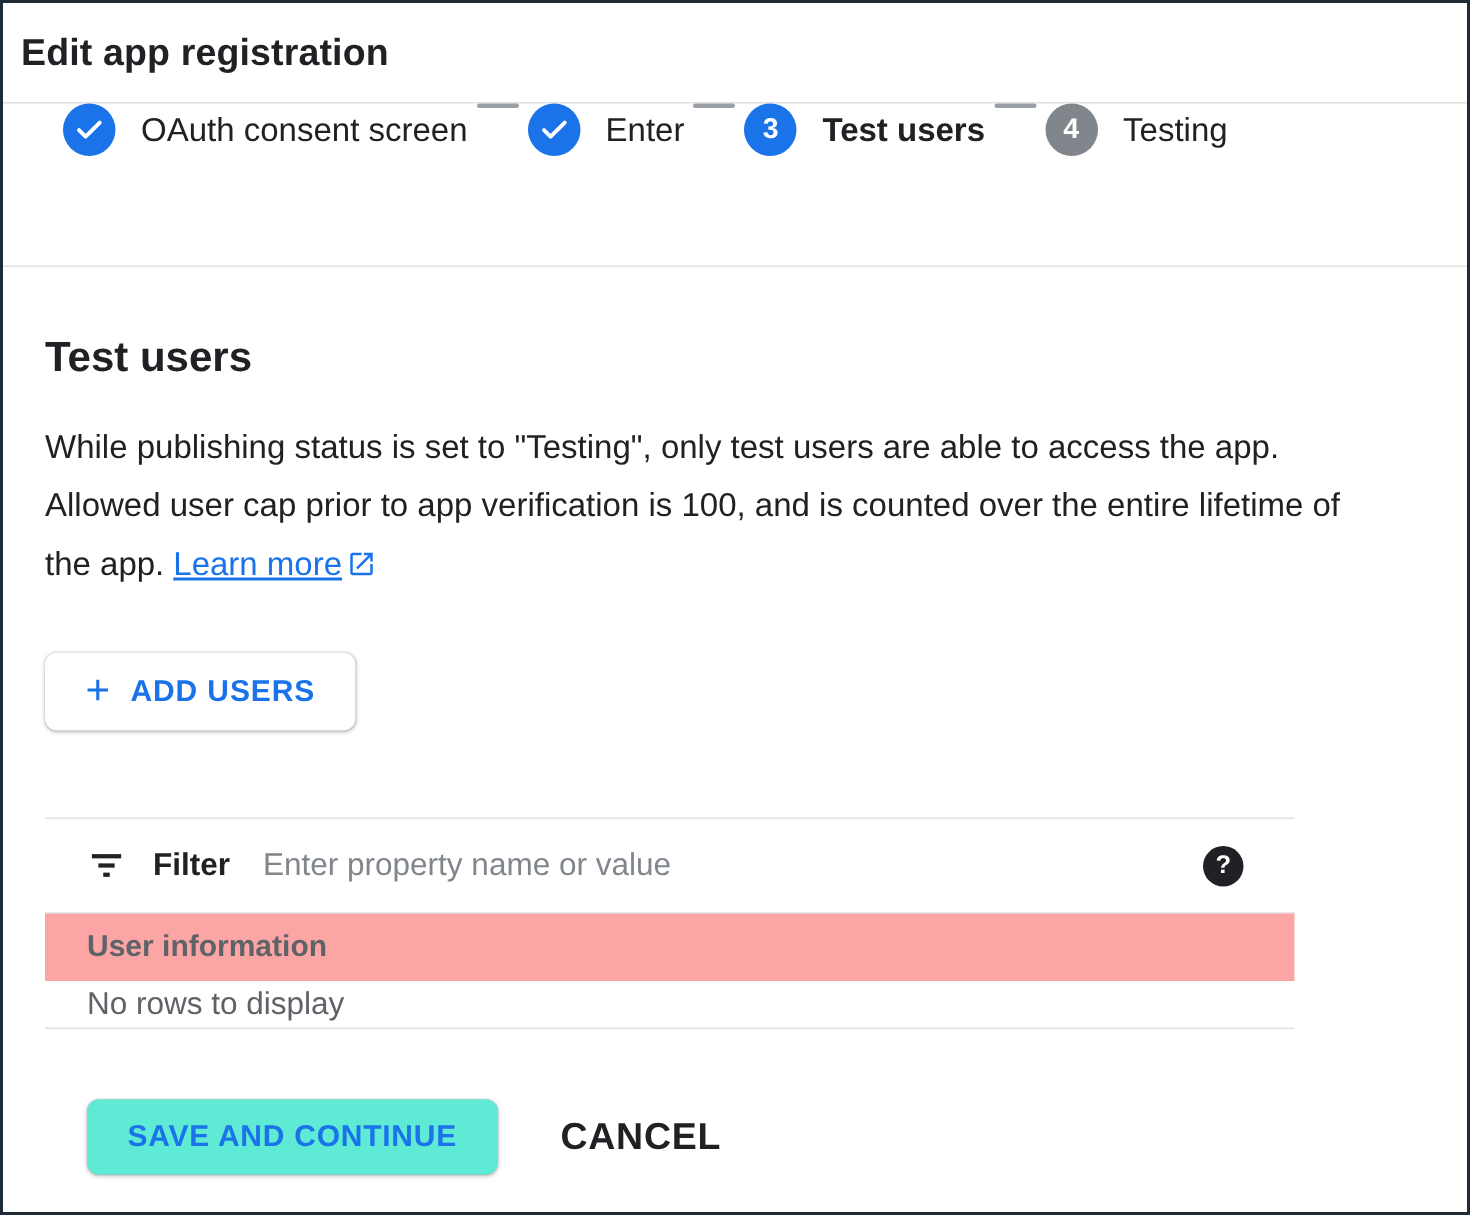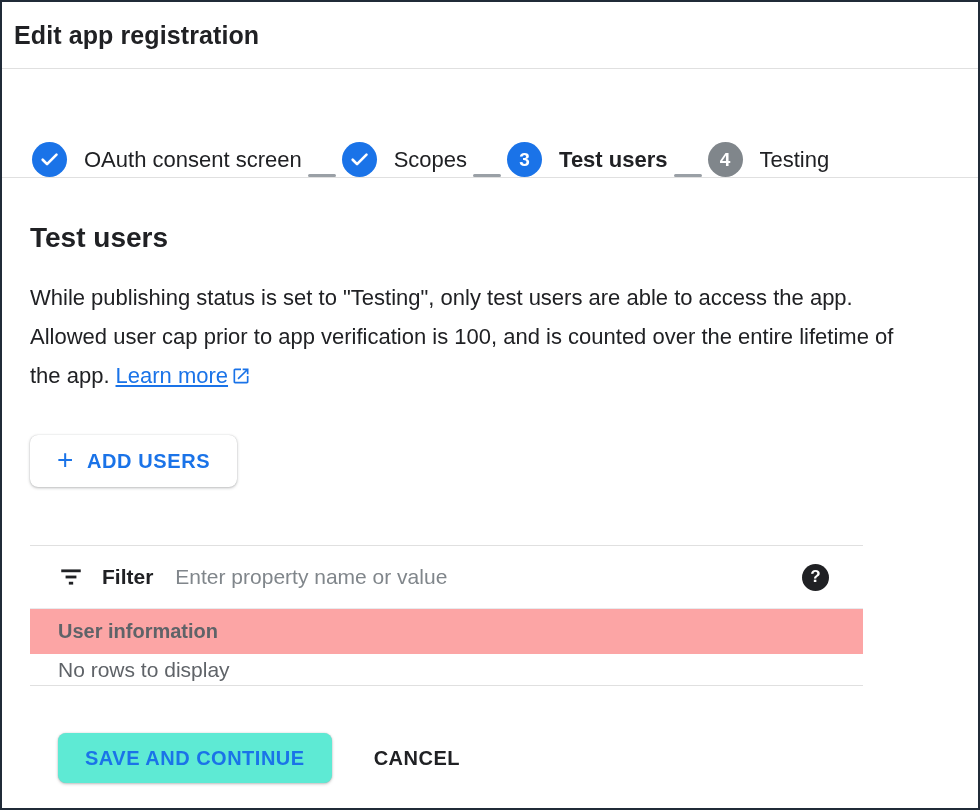--- a/index.html
+++ b/index.html
@@ -14,22 +14,22 @@
 
   
   .app-header {
     height:67px; display:flex; align-items:center;
     padding:0 12px; border-bottom:1px solid #e0e0e0;
   }
   .app-title { font-size:25px; font-weight:700; color:#202124; letter-spacing:.1px; }
 
   
   .stepper {
-    height:109px; display:flex; align-items:flex-end;
-    padding:0 30px; border-bottom:1px solid #e0e0e0; gap:6px;
+    height:109px; display:flex; align-items:flex-start;
+    padding:0 40px; border-bottom:1px solid #e0e0e0; gap:6px;
   }
   .step { display:flex; align-items:center; gap:17px; cursor:pointer; }
   .step-circle {
     width:35px; height:35px; border-radius:50%; flex:none;
     display:flex; align-items:center; justify-content:center;
     color:#fff; font-size:19px; font-weight:700;
   }
   .step-circle.blue { background:#1a73e8; }
   .step-circle.gray { background:#80868b; }
   .step-circle svg { width:21px; height:21px; }
@@ -89,21 +89,21 @@
   
   .footer { margin-top:47px; padding:0 28px; display:flex; align-items:center; gap:42px; }
   .save-btn {
     height:50px; padding:0 27px; border:none; border-radius:8px;
     background:#5eead4; color:#1a73e8; font-family:inherit;
     font-size:20px; font-weight:700; letter-spacing:.5px; cursor:pointer;
     box-shadow:0 1px 3px rgba(60,64,67,.35), 0 0 1px rgba(60,64,67,.25);
   }
   .cancel-btn {
     border:none; background:transparent; font-family:inherit;
-    font-size:20px; font-weight:700; letter-spacing:.5px; color:#202124; cursor:pointer;
+    font-size:25px; font-weight:700; letter-spacing:.5px; color:#202124; cursor:pointer;
   }
 </style>
 </head>
 <body>
 
 <div class="page">
 
   <div class="app-header">
     <div class="app-title">Edit app registration</div>
   </div>
@@ -119,21 +119,21 @@
       <span class="step-label">OAuth consent screen</span>
     </div>
     <span class="connector"></span>
 
     <div class="step">
       <span class="step-circle blue">
         <svg viewBox="0 0 24 24">
             <path d="M20 6.5 9.2 17.3l-5-5" fill="none" stroke="#ffffff" stroke-width="3" stroke-linecap="round" stroke-linejoin="round"></path>
           </svg>
       </span>
-      <span class="step-label">Scopes</span>
+      <span class="step-label">Enter</span>
     </div>
     <span class="connector"></span>
 
     <div class="step">
       <span class="step-circle blue">3</span>
       <span class="step-label active">Test users</span>
     </div>
     <span class="connector"></span>
 
     <div class="step">

